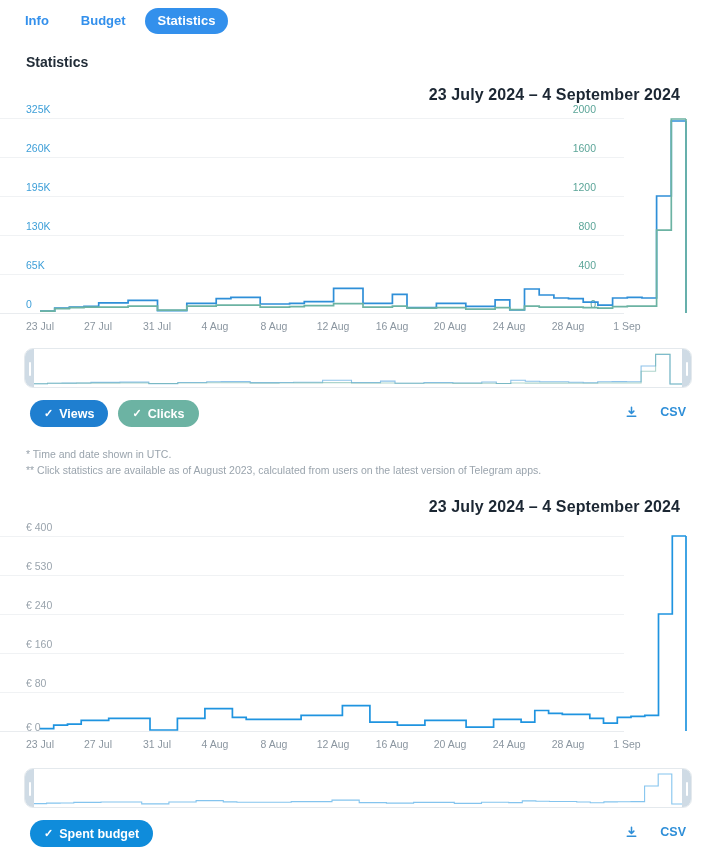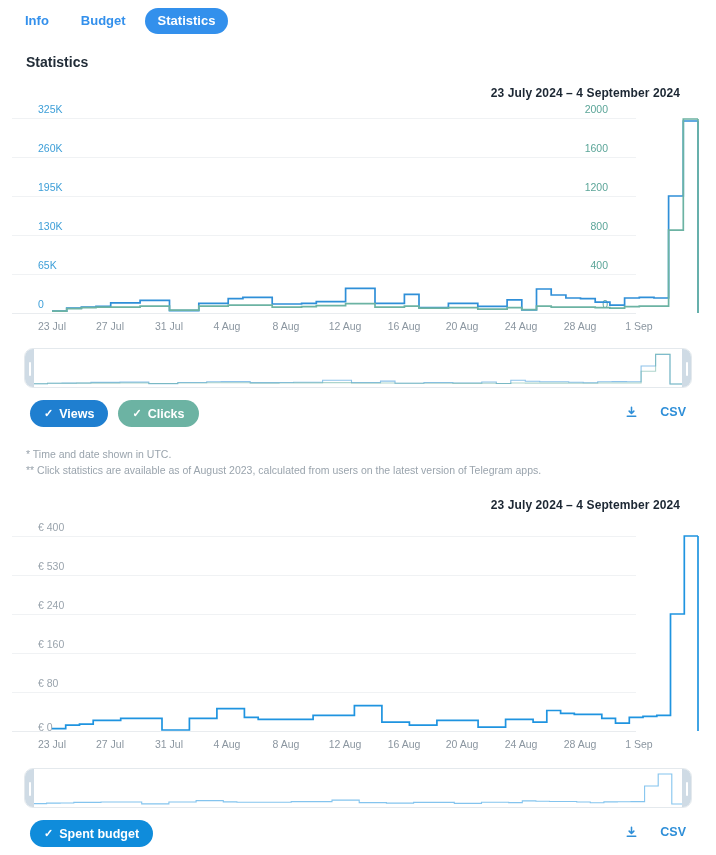--- a/index.html
+++ b/index.html
@@ -29,26 +29,26 @@
   .card-title {
     position: absolute; left: 26px; font-size: 14px; font-weight: 700; color: #222d38;
   }
   .range-ctrl { position: absolute; display: flex; align-items: center; gap: 8px; }
   .range-btn {
     font-size: 12.5px; font-weight: 600; color: #3390ec; padding: 5px 12px;
     border-radius: 13px; cursor: pointer; line-height: 15px;
   }
   .range-btn.active { background: #3390ec; color: #fff; }
   .daterange {
-    position: absolute; right: 36px; font-size: 12px; font-weight: 700; color: #1c2733;
+    position: absolute; right: 36px; font-size: 16px; font-weight: 700; color: #1c2733;
     letter-spacing: 0.1px;
   }
 
   
-  .chart-wrap { position: absolute; left: 12px; width: 624px; }
+  .chart-wrap { position: absolute; left: 0; width: 624px; }
   .gridline {
     position: absolute; left: 0; right: 0; height: 1px; background: #f0f2f4;
   }
   .gridline.base { background: #e9ecef; }
   .ylab {
     position: absolute; font-size: 10.5px; line-height: 11px; white-space: nowrap;
   }
   .ylab.left { left: 26px; color: #3e9fd8; }
   .ylab.left-grey { left: 26px; color: #9aa4ad; }
   .ylab.right { right: 28px; color: #5ba598; text-align: right; }

